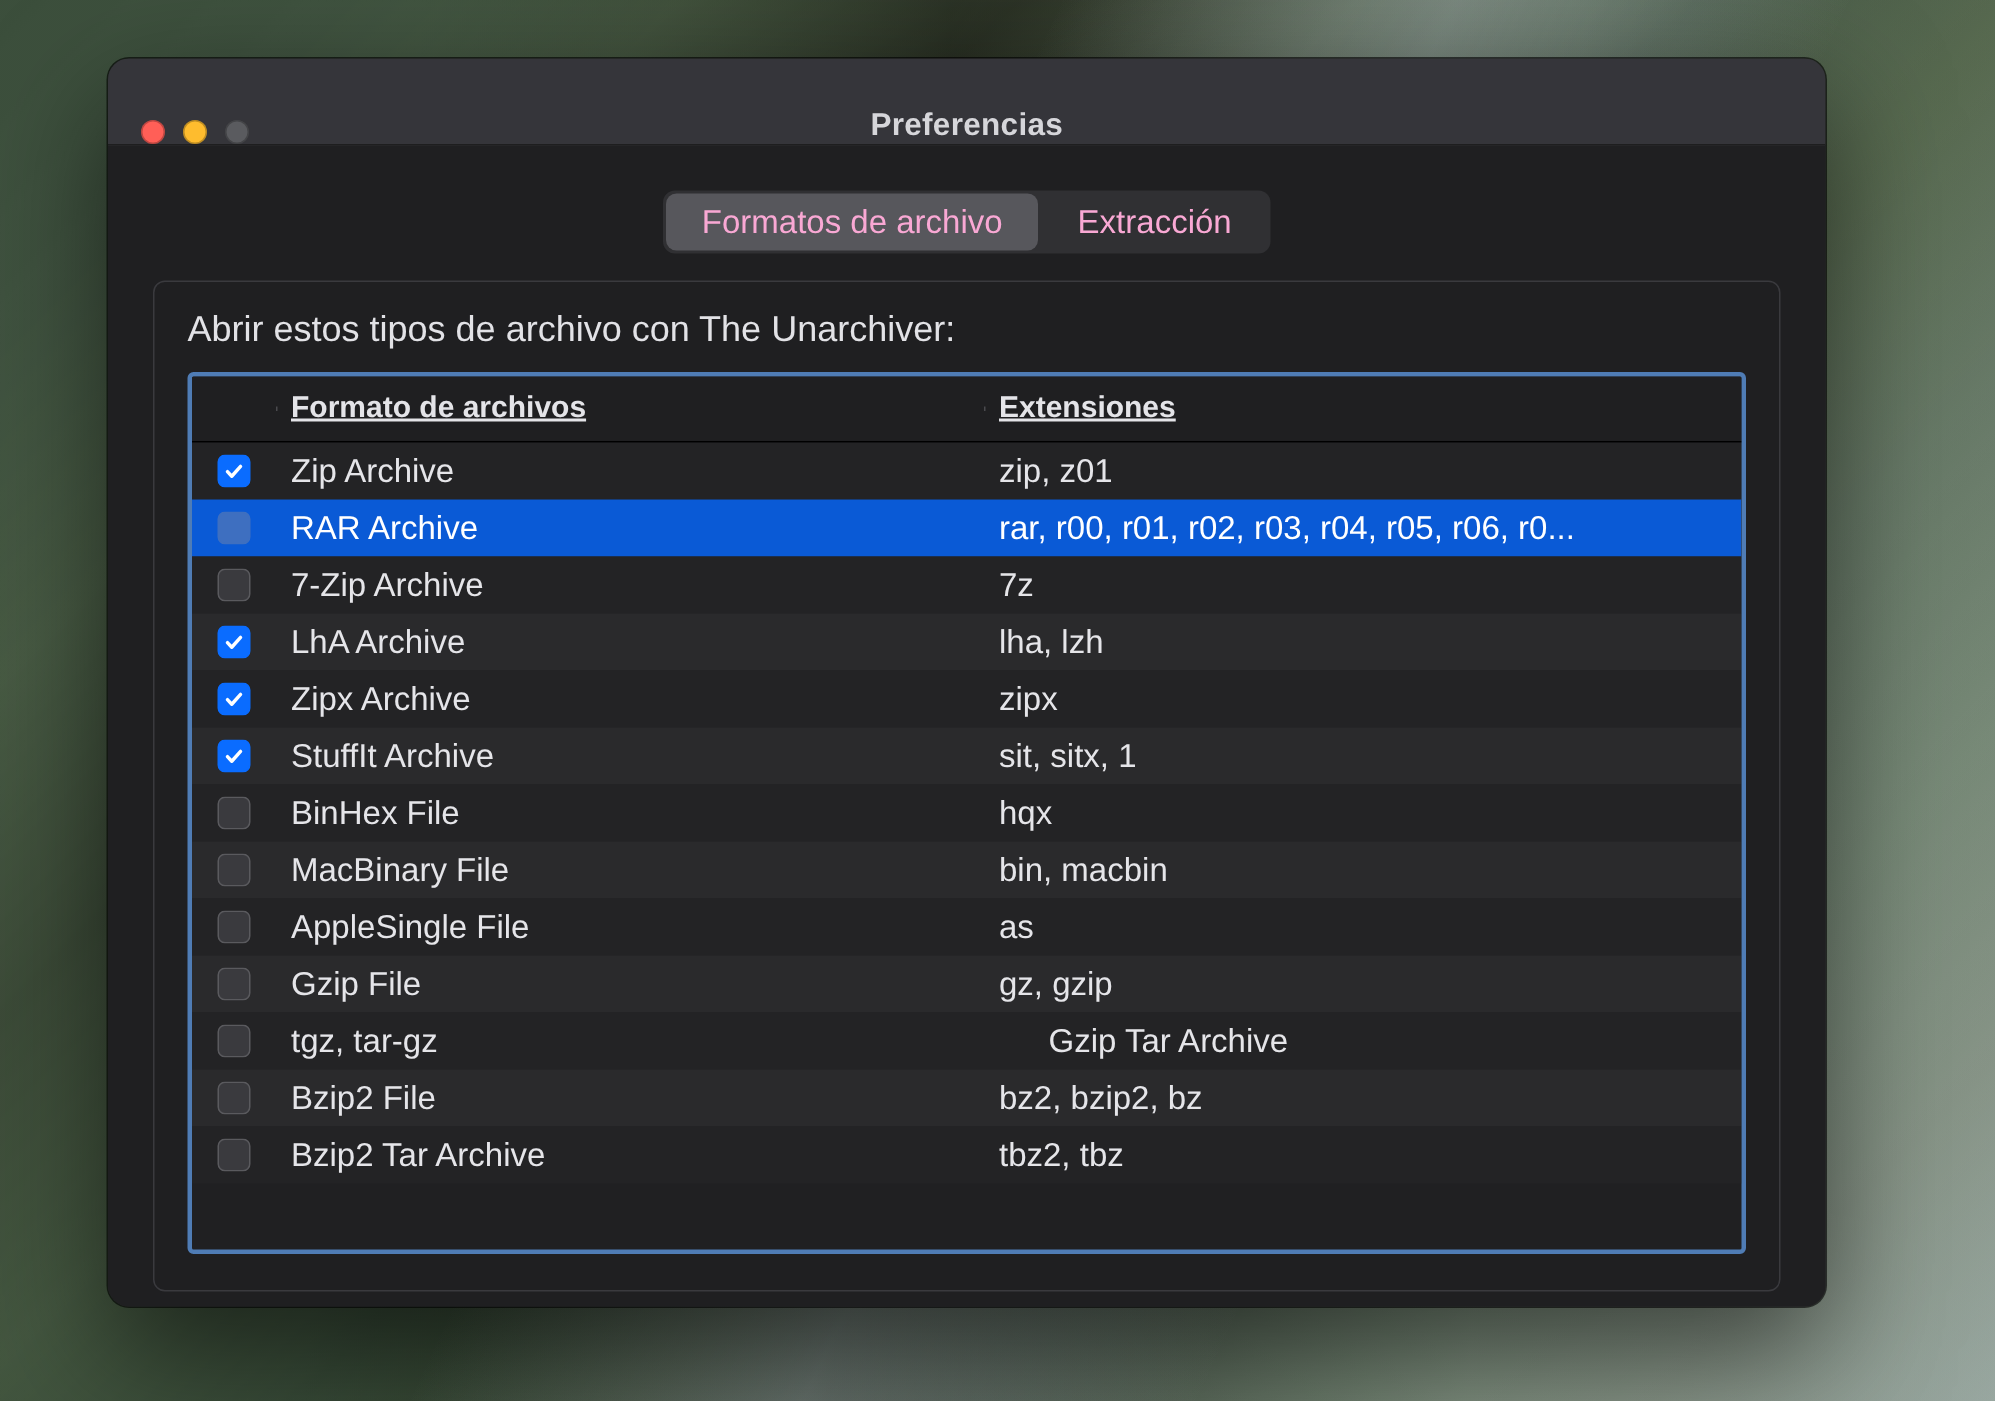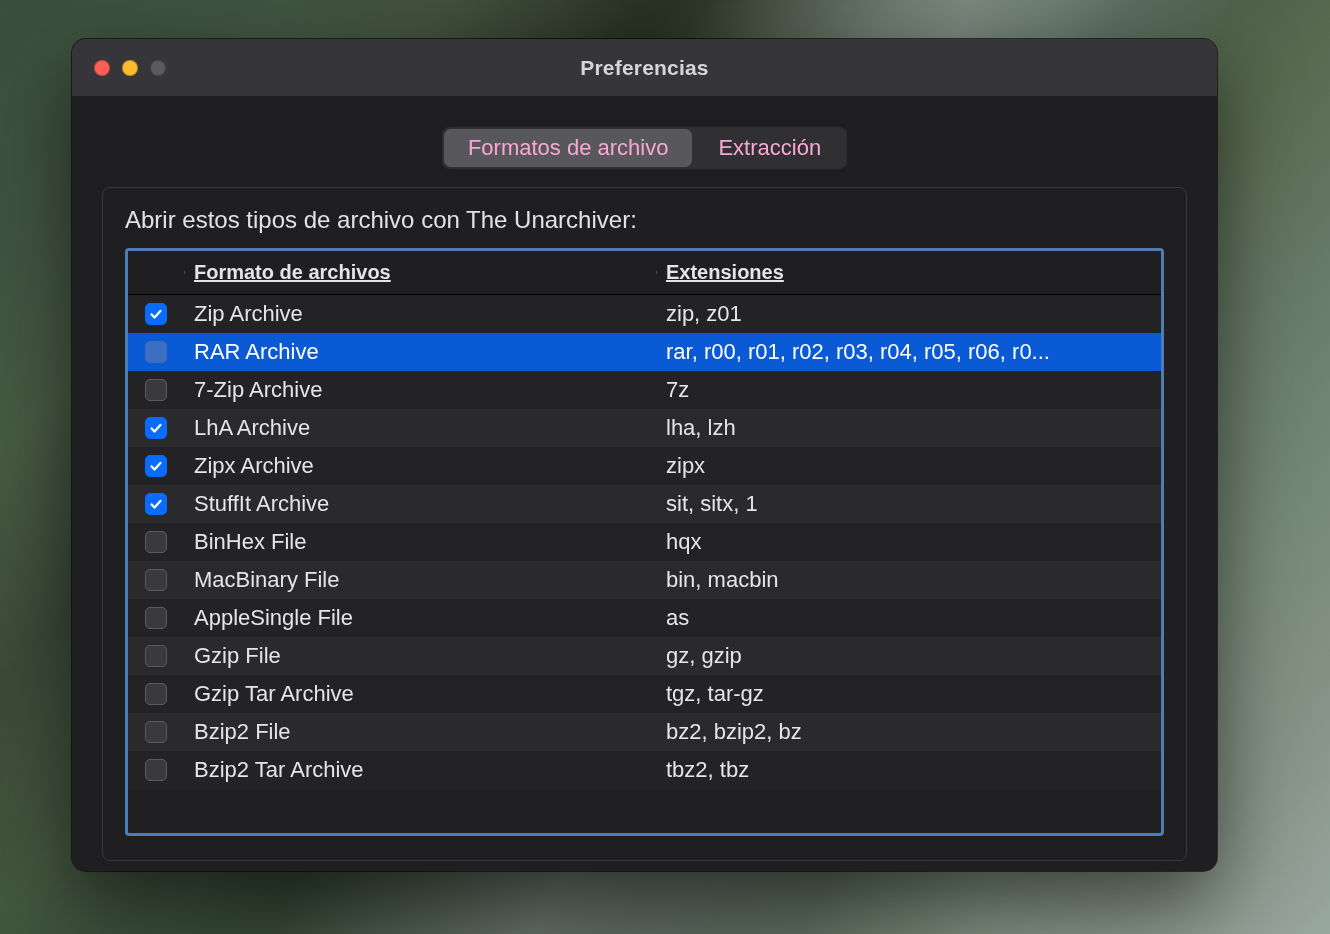--- a/index.html
+++ b/index.html
@@ -29,21 +29,21 @@
     border-radius: 14px;
     box-shadow: 0 30px 80px rgba(0,0,0,0.55), 0 0 0 1px rgba(0,0,0,0.6);
     display: flex;
     flex-direction: column;
     overflow: hidden;
   }
 
   .titlebar {
     height: 58px;
     display: flex;
-    align-items: center;
+    align-items: flex-end;
     position: relative;
     background: #35353a;
     border-bottom: 1px solid #1e1e1f;
   }
   .traffic { display:flex; gap:12px; margin-left:22px; }
   .dot { width:16px; height:16px; border-radius:50%; box-shadow: inset 0 0 0 1px rgba(0,0,0,0.25); }
   .dot.red   { background:#ff5f57; }
   .dot.yellow{ background:#febc2e; }
   .dot.green { background:#5a5b5f; }
   .title {
@@ -249,22 +249,22 @@
               <div class="cell check">
                 <span class="cbx"></span>
               </div>
               <div class="cell format">Gzip File</div>
               <div class="cell ext">gz, gzip</div>
             </div>
             <div class="row">
               <div class="cell check">
                 <span class="cbx"></span>
               </div>
+              <div class="cell ext">tgz, tar-gz</div>
               <div class="cell format">Gzip Tar Archive</div>
-              <div class="cell ext">tgz, tar-gz</div>
             </div>
             <div class="row">
               <div class="cell check">
                 <span class="cbx"></span>
               </div>
               <div class="cell format">Bzip2 File</div>
               <div class="cell ext">bz2, bzip2, bz</div>
             </div>
             <div class="row">
               <div class="cell check">

